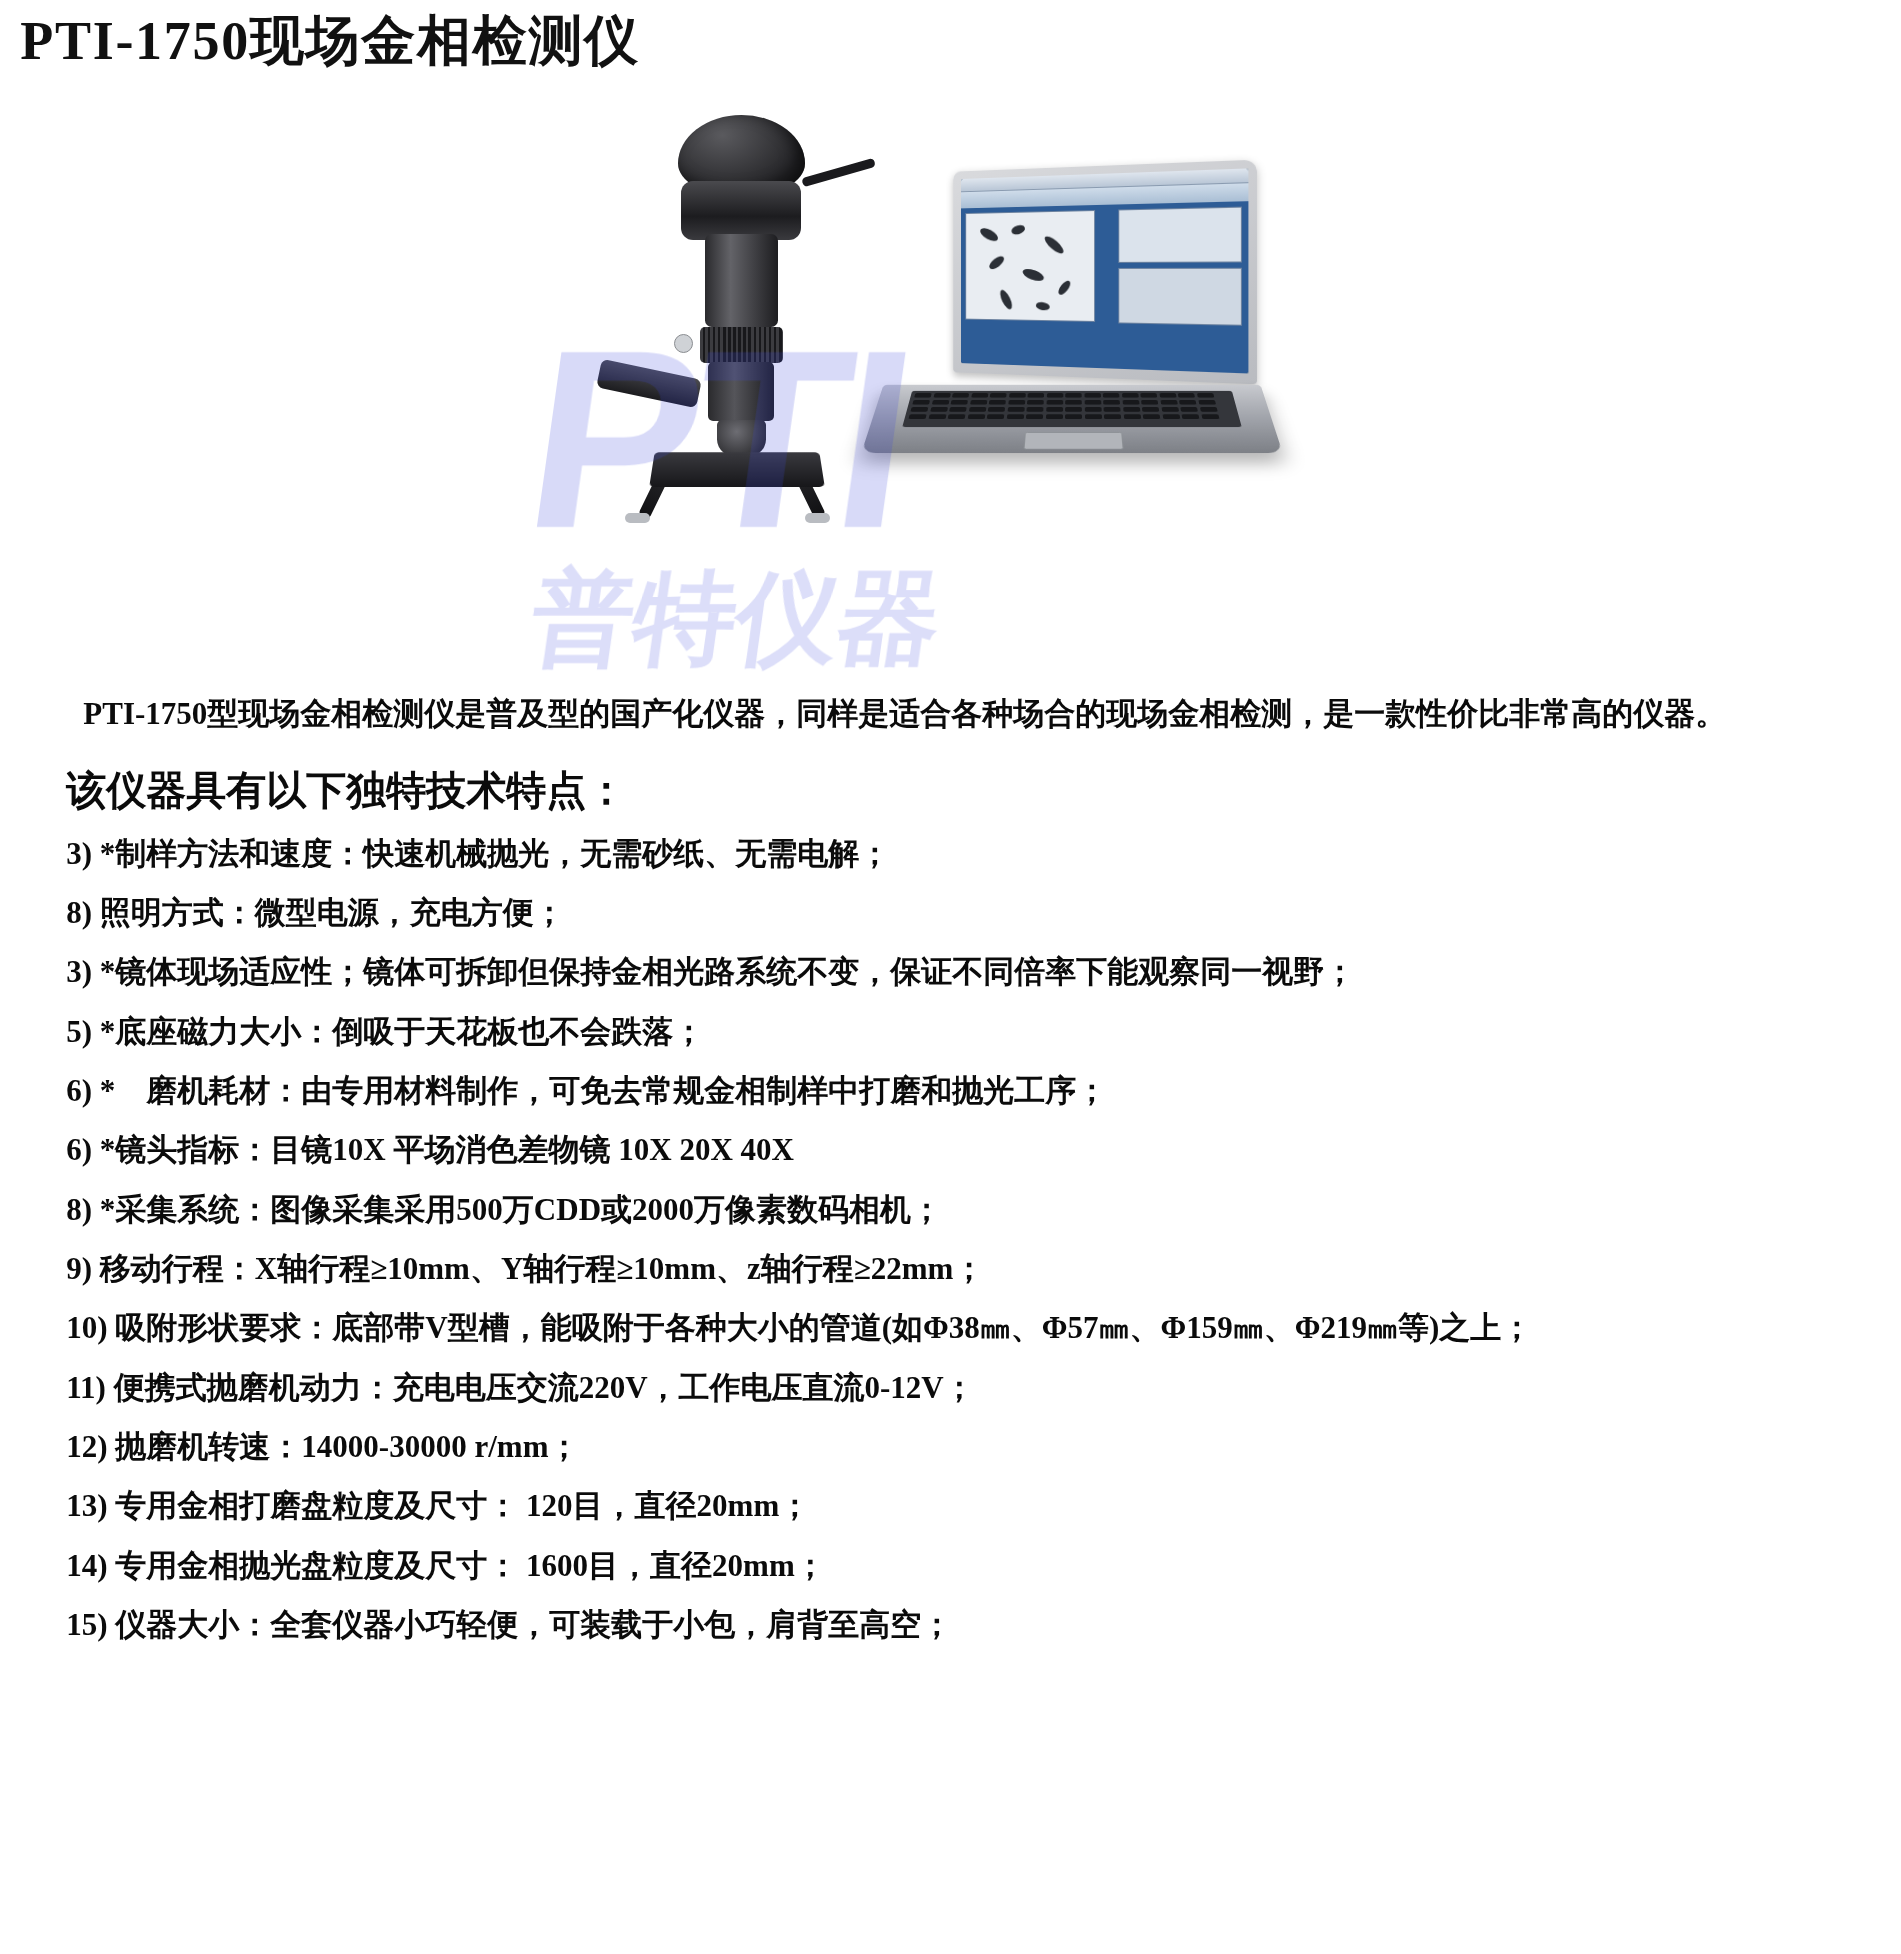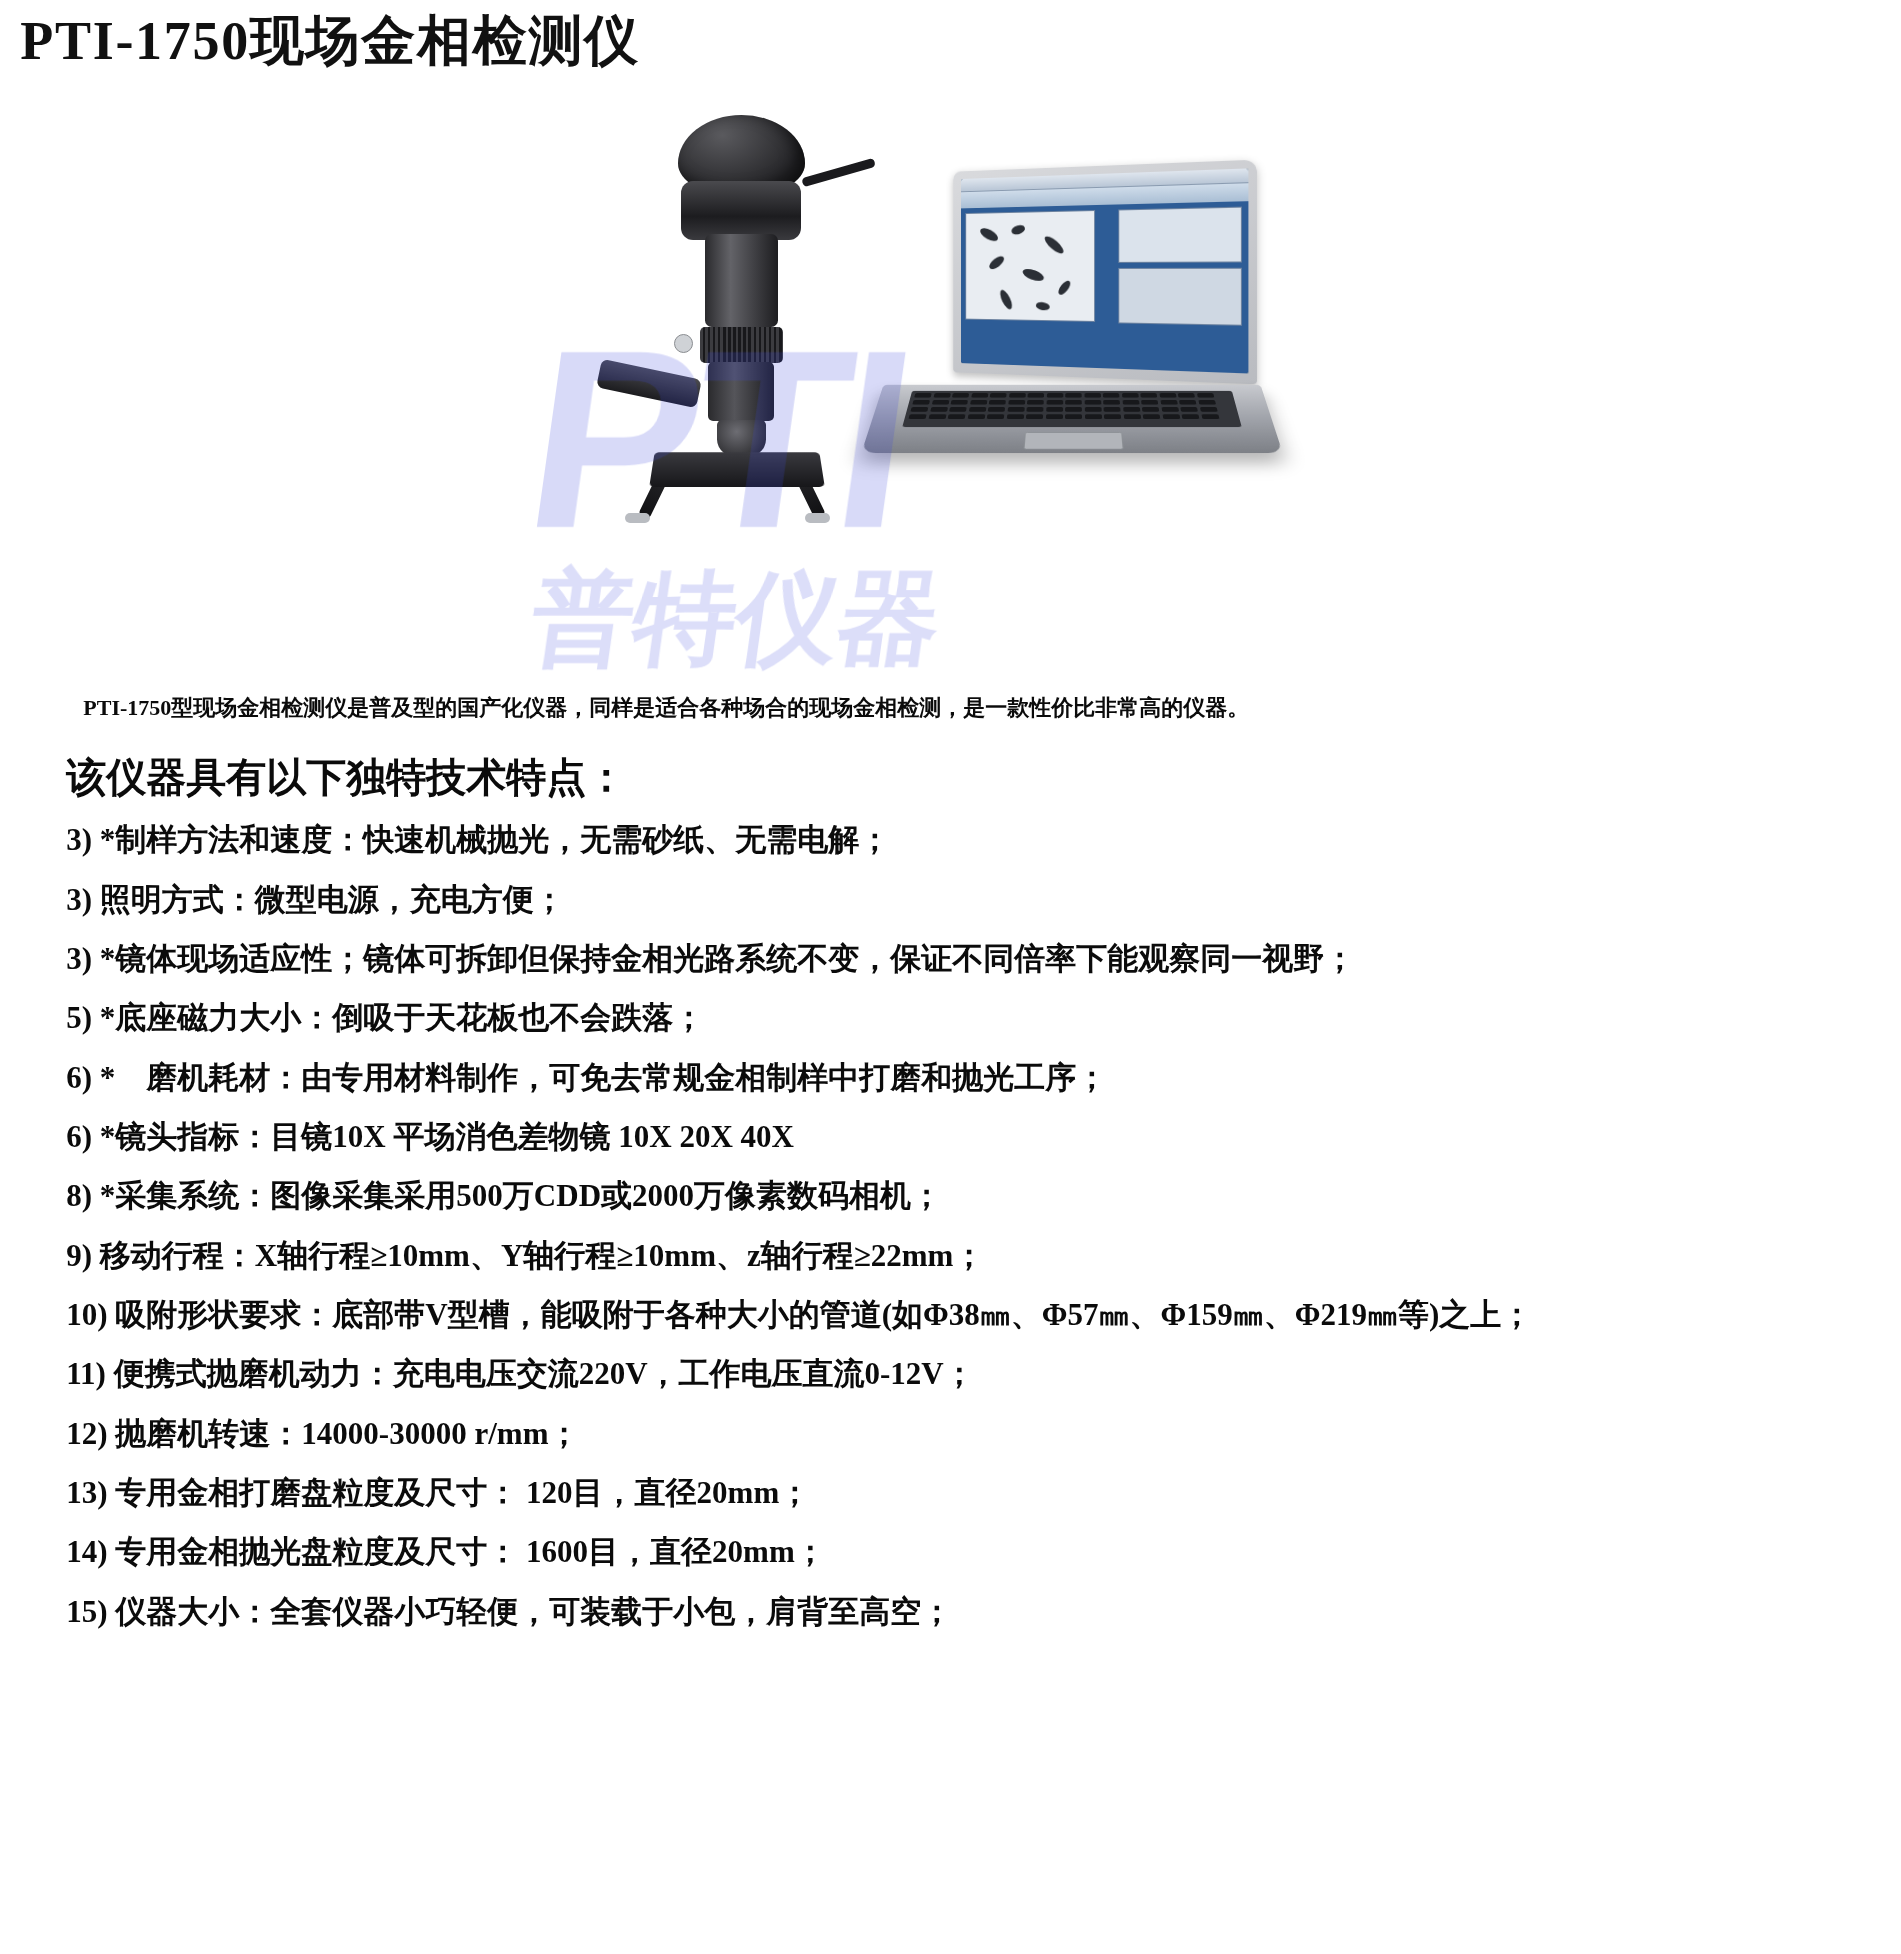--- a/index.html
+++ b/index.html
@@ -264,21 +264,21 @@
     border-radius: 5.1px;
   }
   .foot-l { left: 32px; top: 398px; }
   .foot-r { left: 212px; top: 398px; }
 
   
   .content {
     margin: 0 34px 0 15.3px;
   }
   .para {
-    font-size: 22px;
+    font-size: 31px;
     font-weight: bold;
     line-height: 1.5;
     text-indent: 68px;
     margin: 0 0 26px 0;
     text-align: justify;
     color: #0b0b0b;
   }
   .lead {
     font-size: 40px;
     font-weight: bold;
@@ -432,21 +432,21 @@
       <span>PTI</span>
       <span class="wm2">普特仪器</span>
     </div>
   </div>
 
   <div class="content">
     <p class="para">PTI-1750型现场金相检测仪是普及型的国产化仪器，同样是适合各种场合的现场金相检测，是一款性价比非常高的仪器。</p>
     <p class="lead">该仪器具有以下独特技术特点：</p>
     <ol class="features">
       <li>3) *制样方法和速度：快速机械抛光，无需砂纸、无需电解；</li>
-      <li>3) 照明方式：微型电源，充电方便；</li>
+      <li>8) 照明方式：微型电源，充电方便；</li>
       <li>3) *镜体现场适应性；镜体可拆卸但保持金相光路系统不变，保证不同倍率下能观察同一视野；</li>
       <li>5) *底座磁力大小：倒吸于天花板也不会跌落；</li>
       <li>6) *　磨机耗材：由专用材料制作，可免去常规金相制样中打磨和抛光工序；</li>
       <li>6) *镜头指标：目镜10X 平场消色差物镜 10X 20X 40X</li>
       <li>8) *采集系统：图像采集采用500万CDD或2000万像素数码相机；</li>
       <li>9) 移动行程：X轴行程≥10mm、Y轴行程≥10mm、z轴行程≥22mm；</li>
       <li>10) 吸附形状要求：底部带V型槽，能吸附于各种大小的管道(如Φ38㎜、Φ57㎜、Φ159㎜、Φ219㎜等)之上；</li>
       <li>11) 便携式抛磨机动力：充电电压交流220V，工作电压直流0-12V；</li>
       <li>12) 抛磨机转速：14000-30000 r/mm；</li>
       <li>13) 专用金相打磨盘粒度及尺寸： 120目，直径20mm；</li>

